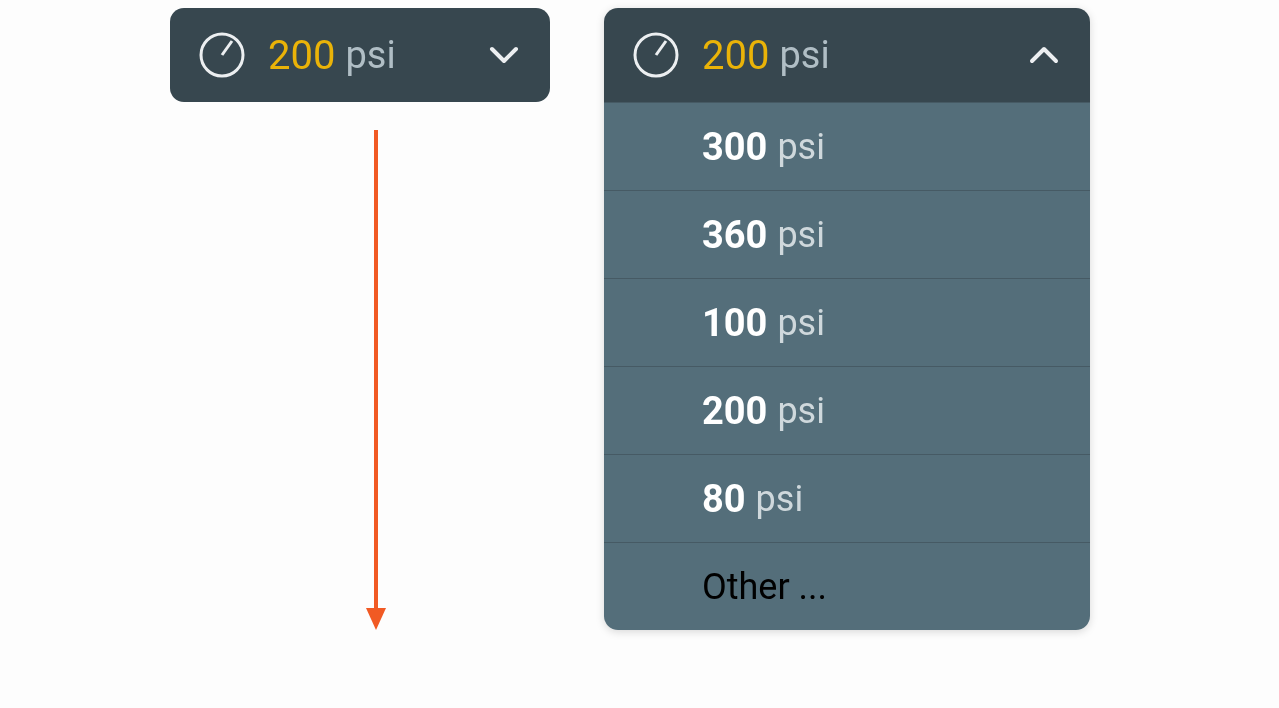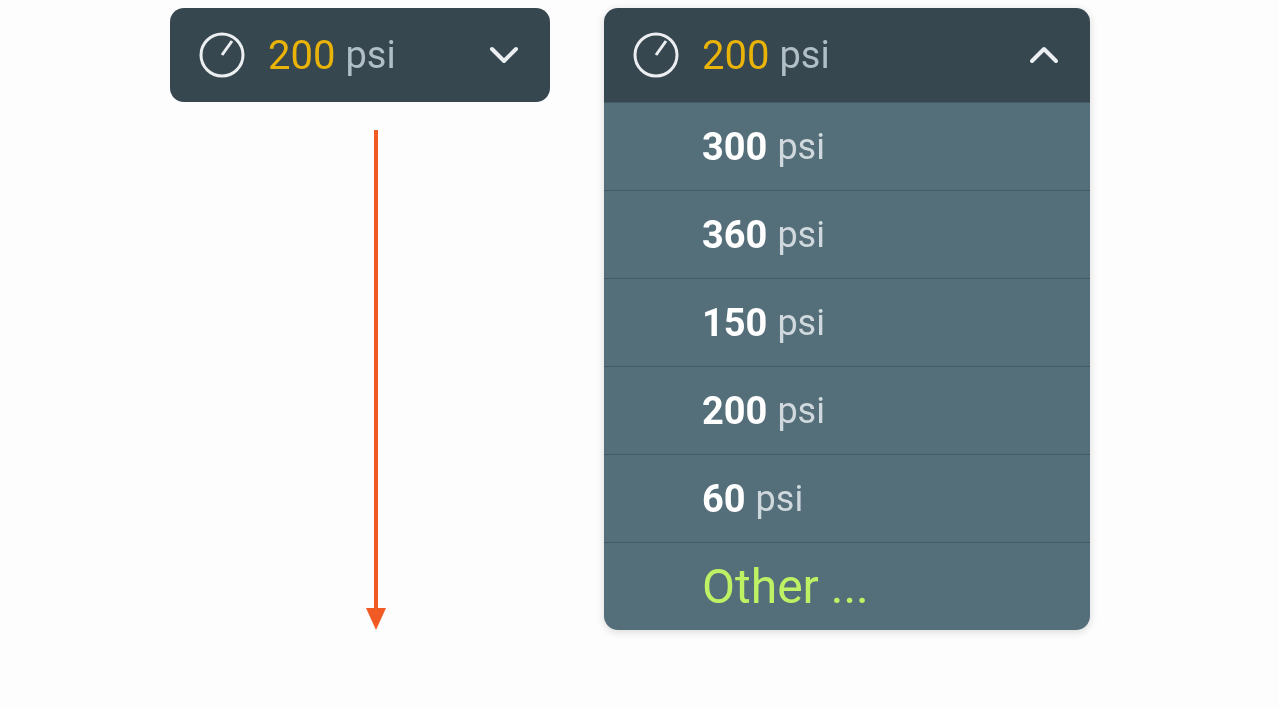--- a/index.html
+++ b/index.html
@@ -87,23 +87,23 @@
       font-weight: 700;
       color: #fff;
     }
     .option-unit {
       font-size: 36px;
       font-weight: 400;
       color: #cfd8dc;
       margin-left: 10px;
     }
     .option-other {
-      font-size: 48px;
+      font-size: 36px;
       font-weight: 400;
-      color: #bef264;
+      color: #000000;
     }
     .arrow-container {
       position: absolute;
       left: 364px;
       top: 130px;
       width: 24px;
       height: 500px;
     }
   </style>
 </head>
@@ -151,28 +151,28 @@
   <div class="option-list">
     <div class="option-item">
       <span class="option-value">300</span>
       <span class="option-unit">psi</span>
     </div>
     <div class="option-item">
       <span class="option-value">360</span>
       <span class="option-unit">psi</span>
     </div>
     <div class="option-item">
-      <span class="option-value">150</span>
+      <span class="option-value">100</span>
       <span class="option-unit">psi</span>
     </div>
     <div class="option-item">
       <span class="option-value">200</span>
       <span class="option-unit">psi</span>
     </div>
     <div class="option-item">
-      <span class="option-value">60</span>
+      <span class="option-value">80</span>
       <span class="option-unit">psi</span>
     </div>
     <div class="option-item">
       <span class="option-other">Other ...</span>
     </div>
   </div>
 </div>
 
 </body></html>

